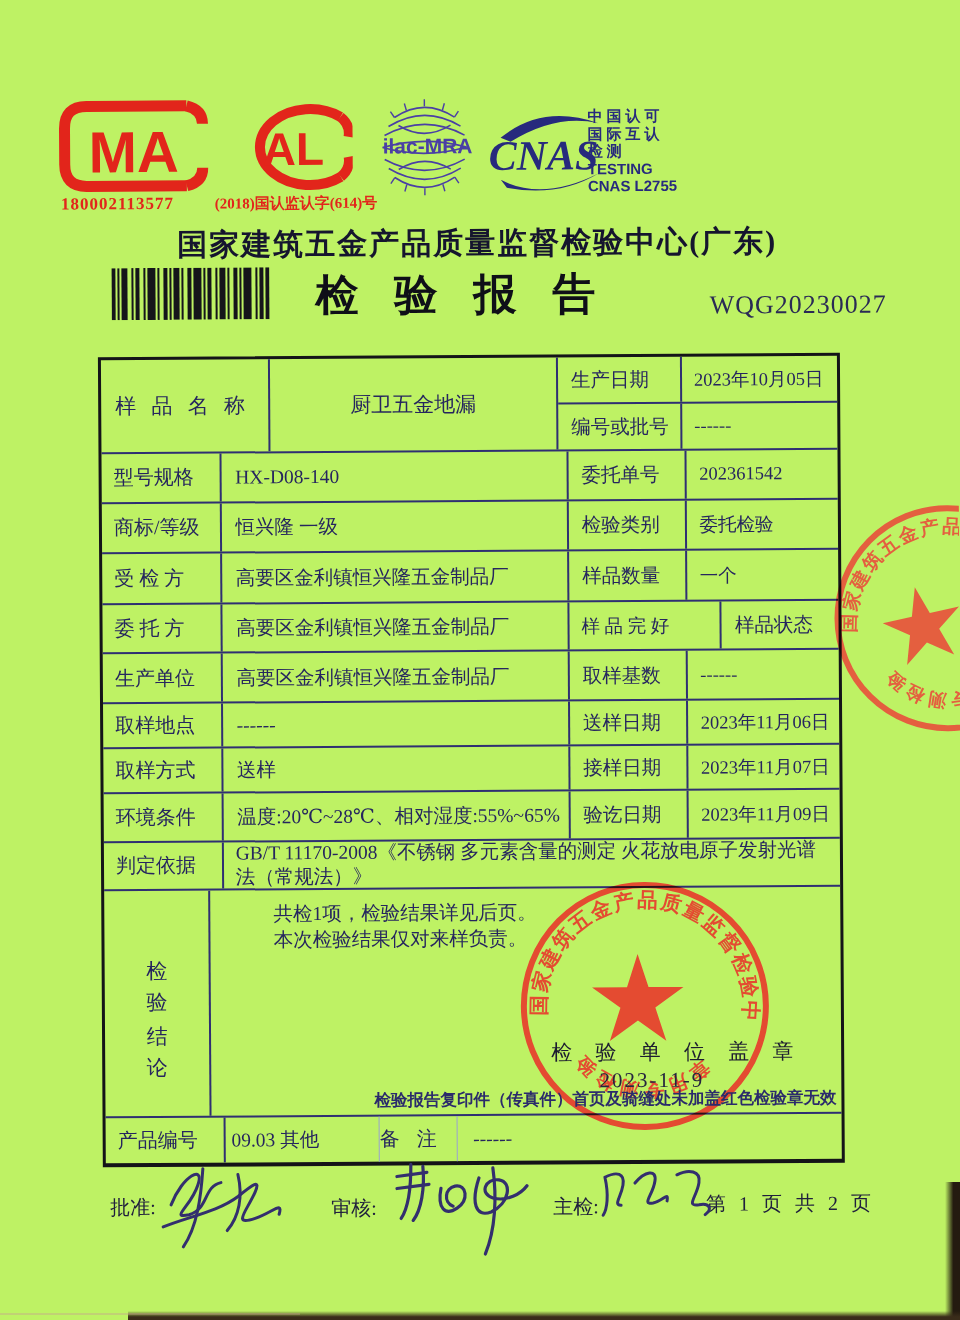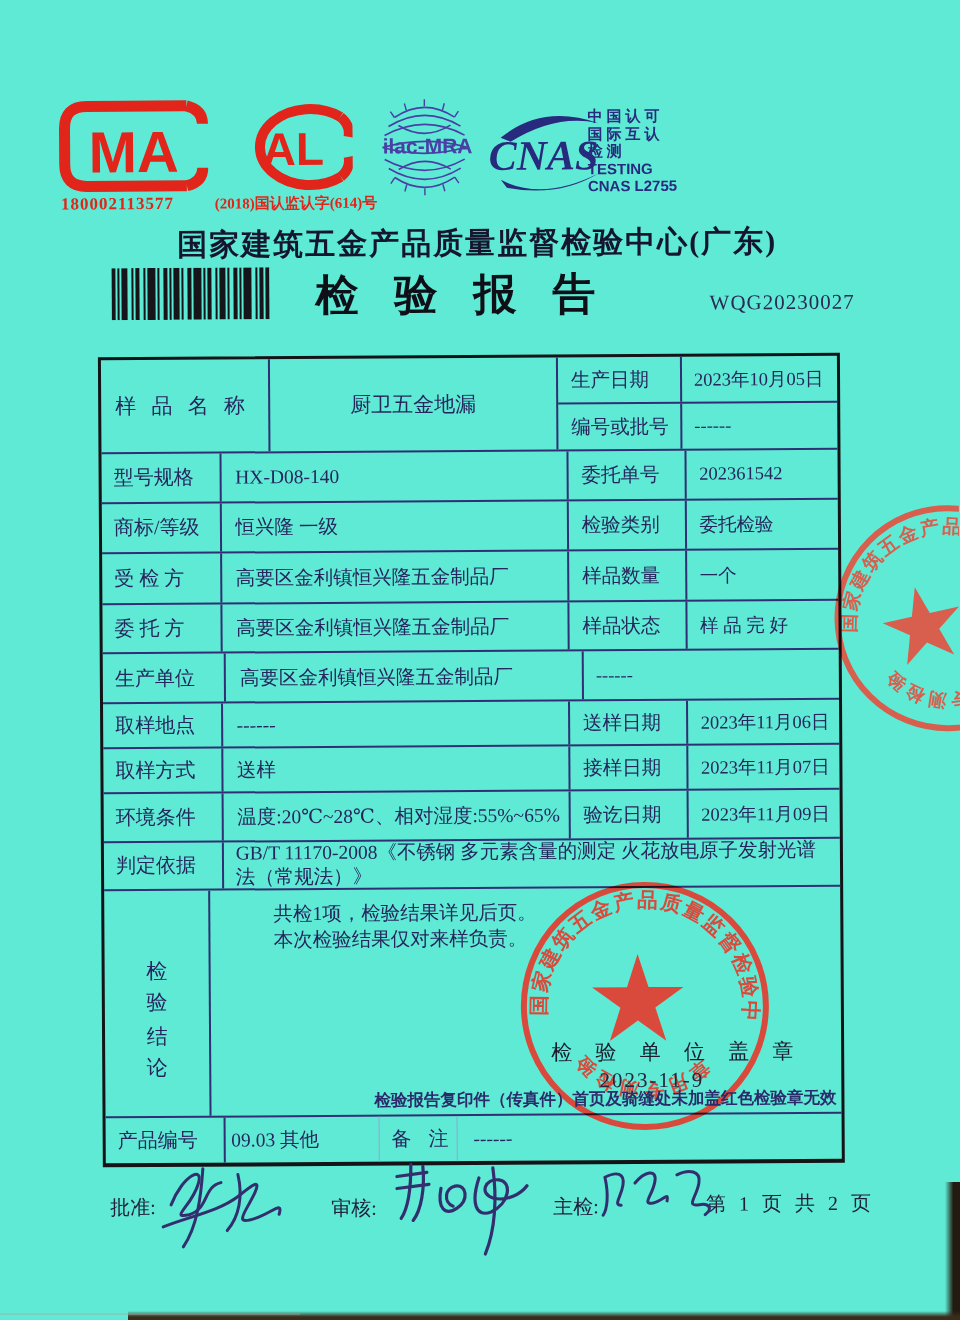--- a/index.html
+++ b/index.html
@@ -1,34 +1,34 @@
 <!DOCTYPE html>
 <html><head>
 <meta charset="utf-8">
 <style>
   html,body{margin:0;padding:0;background:#ffffff;}
-  #page{position:relative;width:960px;height:1320px;background:#5eead4;overflow:hidden;
+  #page{position:relative;width:960px;height:1320px;background:#bef264;overflow:hidden;
         font-family:"Liberation Serif","DejaVu Serif",serif;color:#26265e;}
   #sheet{position:absolute;left:0;top:0;width:960px;height:1320px;
          transform:rotate(-0.35deg);transform-origin:480px 700px;}
   .abs{position:absolute;}
   
   .logo-num{position:absolute;left:64px;top:192px;width:150px;text-align:left;
             color:#e2251b;font-weight:bold;font-size:17px;letter-spacing:1px;}
   .logo-cap{position:absolute;left:204px;top:193px;width:190px;text-align:center;
             color:#e2251b;font-weight:bold;font-size:15px;}
   .cnas-lines{position:absolute;left:591px;top:108px;width:150px;color:#272a7d;
               font-family:"Liberation Sans","DejaVu Sans",sans-serif;font-weight:bold;
               font-size:15px;line-height:17.5px;}
   .cnas-lines .zh{letter-spacing:4px;}
   .org-title{position:absolute;left:0;top:223px;width:960px;text-align:center;
              font-size:30px;font-weight:bold;color:#15152e;letter-spacing:2px;}
   .report-title{position:absolute;left:318px;top:266px;font-size:43px;font-weight:bold;
                 color:#0f0f18;letter-spacing:36px;white-space:nowrap;}
-  .report-no{position:absolute;left:712px;top:292px;font-size:21px;color:#2a2a55;letter-spacing:1px;}
+  .report-no{position:absolute;left:712px;top:292px;font-size:26px;color:#2a2a55;letter-spacing:1px;}
   
   #rpt-table{position:absolute;left:100px;top:355px;width:742px;height:810px;
              border:3px solid #141418;border-bottom-width:4px;box-sizing:border-box;
              display:flex;flex-direction:column;background:transparent;}
   .trow{display:flex;box-sizing:border-box;border-top:2px solid #2f2f72;}
   .trow:first-child{border-top:none;}
   .cell{box-sizing:border-box;display:flex;align-items:center;
         border-left:2px solid #2f2f72;overflow:hidden;}
   .cell:first-child{border-left:none;}
   .lbl{font-size:20px;padding-left:12px;white-space:nowrap;}
@@ -58,21 +58,21 @@
   .concl-caption{position:absolute;left:340px;top:150px;font-size:21px;color:#1c1c30;
                  letter-spacing:9px;white-space:nowrap;z-index:3;}
   .concl-date{position:absolute;left:388px;top:180px;font-size:21px;color:#25253f;
               letter-spacing:2px;z-index:3;}
   .concl-note{position:absolute;right:5px;top:200px;font-size:16.5px;color:#2b2b6b;
               font-family:"Liberation Sans","DejaVu Sans",sans-serif;font-weight:bold;
               white-space:nowrap;z-index:3;}
   .r12{height:47px;}
   .r12 .pc-val{width:160px;font-size:19.5px;padding-left:6px;}
   .r12 .bz-lbl{width:80px;border-left:1.5px solid #9aa3d0;font-size:20px;
-               letter-spacing:6px;padding-left:12px;}
+               letter-spacing:6px;}
   .r12 .bz-val{width:397px;border-left:1.5px solid #9aa3d0;font-size:19.5px;padding-left:16px;}
   
   .stamp{position:absolute;mix-blend-mode:multiply;opacity:.9;z-index:2;}
   #right-stamp-clip{position:absolute;left:828px;top:506px;width:132px;height:232px;
                     overflow:hidden;mix-blend-mode:multiply;opacity:.88;z-index:2;}
   
   .foot-lbl{position:absolute;font-size:20px;color:#20203d;white-space:nowrap;}
   .sig{position:absolute;z-index:2;}
   .page-ind{position:absolute;left:703px;top:1192px;font-size:20px;color:#20203d;
             letter-spacing:4px;white-space:nowrap;}
@@ -215,27 +215,28 @@
     <div class="trow r4">
       <div class="cell lbl w-lbl">受 检 方</div>
       <div class="cell val w-val">高要区金利镇恒兴隆五金制品厂</div>
       <div class="cell rlbl">样品数量</div>
       <div class="cell rval">一个</div>
     </div>
 
     <div class="trow r5">
       <div class="cell lbl w-lbl">委 托 方</div>
       <div class="cell val w-val">高要区金利镇恒兴隆五金制品厂</div>
+      <div class="cell rval">样 品 完 好</div>
       <div class="cell rlbl">样品状态</div>
-      <div class="cell rval">样 品 完 好</div>
     </div>
 
     <div class="trow r6">
       <div class="cell lbl w-lbl">生产单位</div>
       <div class="cell val w-val">高要区金利镇恒兴隆五金制品厂</div>
+      <div class="cell rlbl">取样基数</div>
       <div class="cell rval">------</div>
     </div>
 
     <div class="trow r7">
       <div class="cell lbl w-lbl">取样地点</div>
       <div class="cell val w-val">------</div>
       <div class="cell rlbl">送样日期</div>
       <div class="cell rval">2023年11月06日</div>
     </div>
 

